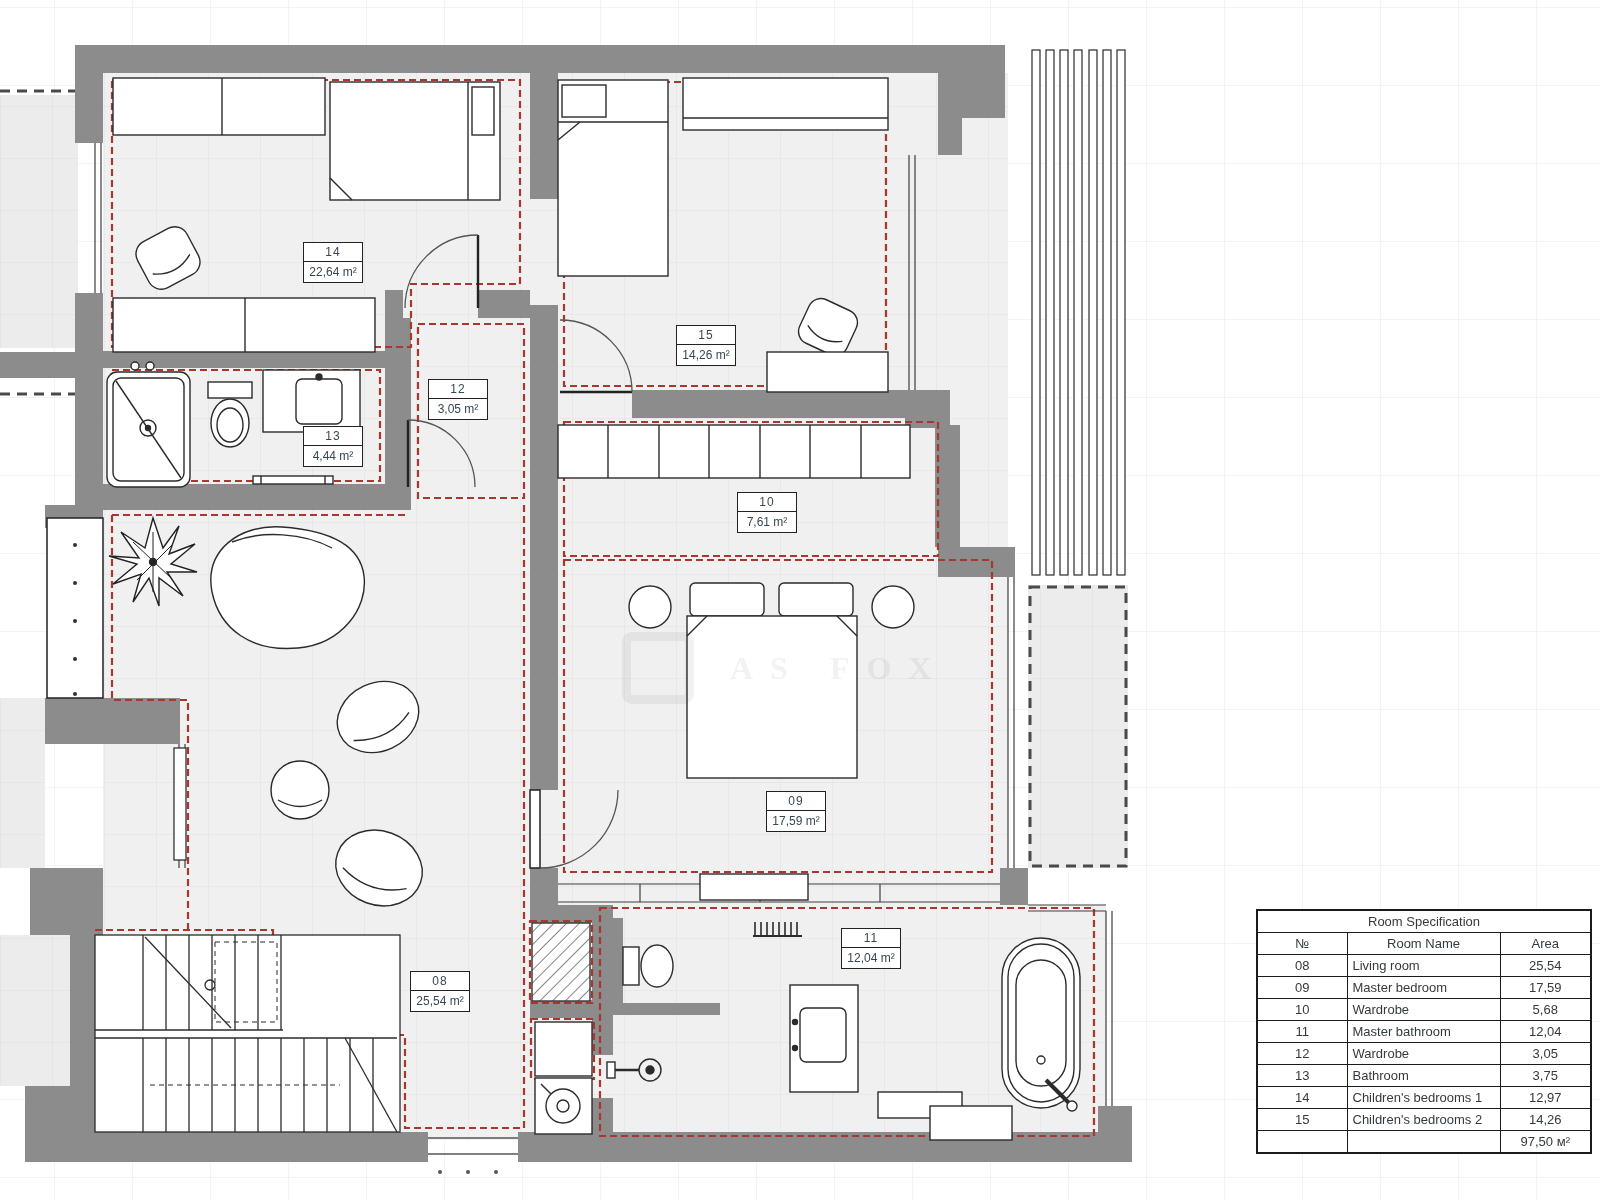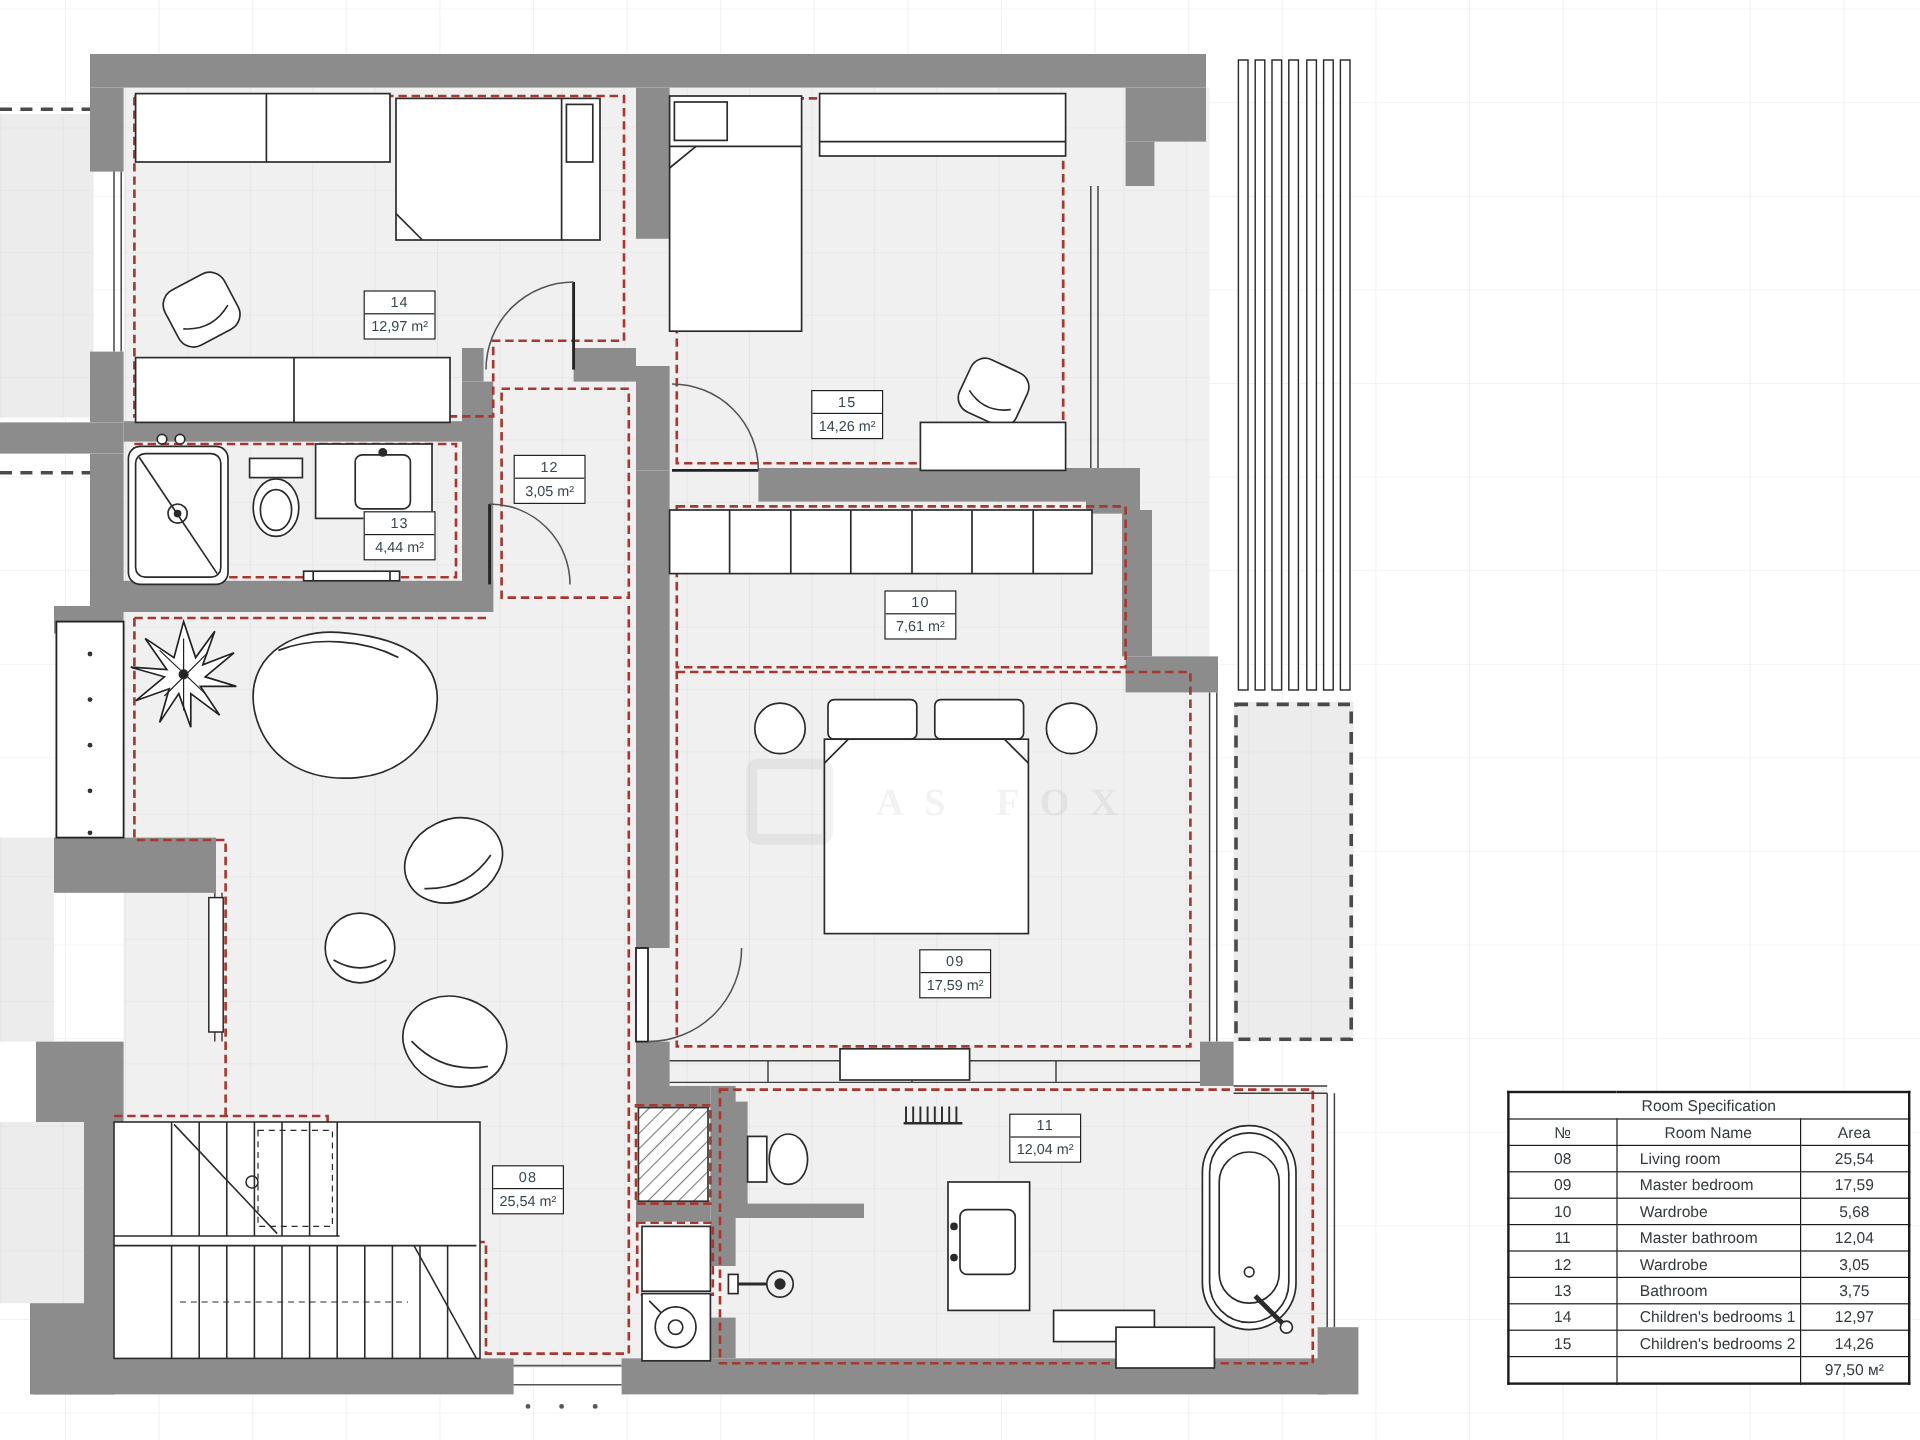--- a/index.html
+++ b/index.html
@@ -16,21 +16,21 @@
   
   .watermark{position:absolute;left:622px;top:632px;display:flex;align-items:center;gap:36px;
              z-index:2;pointer-events:none;}
   .wm-logo{width:54px;height:54px;border:9px solid rgba(40,40,40,0.06);border-radius:10px;}
   .wm-text{font-size:32px;font-weight:bold;letter-spacing:17px;color:rgba(40,40,40,0.06);
            font-family:Liberation Serif, serif;white-space:nowrap;}
 
   
   .spec-table{position:absolute;left:1256px;top:909px;width:334px;z-index:3;background:#fff;
               border-collapse:collapse;border:2px solid #1b1b1b;table-layout:fixed;}
-  .spec-table td{border:1.4px solid #1b1b1b;height:21px;padding:0 19px;font-size:13px;
+  .spec-table td{border:1.4px solid #1b1b1b;height:21px;padding:0 5px;font-size:13px;
                  color:#333a3e;overflow:hidden;white-space:nowrap;}
   .spec-table .title-row td{text-align:center;}
   .spec-table .head-row td{text-align:center;}
   .spec-table td.c-no{text-align:center;}
   .spec-table td.c-name{text-align:left;}
   .spec-table td.c-area{text-align:center;}
 </style>
 </head>
 <body>
 
@@ -339,21 +339,21 @@
   </g>
 </svg>
 
 <div class="watermark">
   <div class="wm-logo"></div>
   <div class="wm-text">AS FOX</div>
 </div>
 
 <div class="room-label" style="left:303px;top:242px">
   <div class="num">14</div>
-  <div class="area">12,97 m²</div>
+  <div class="area">22,64 m²</div>
 </div>
 <div class="room-label" style="left:676px;top:325px">
   <div class="num">15</div>
   <div class="area">14,26 m²</div>
 </div>
 <div class="room-label" style="left:428px;top:379px">
   <div class="num">12</div>
   <div class="area">3,05 m²</div>
 </div>
 <div class="room-label" style="left:303px;top:426px">

